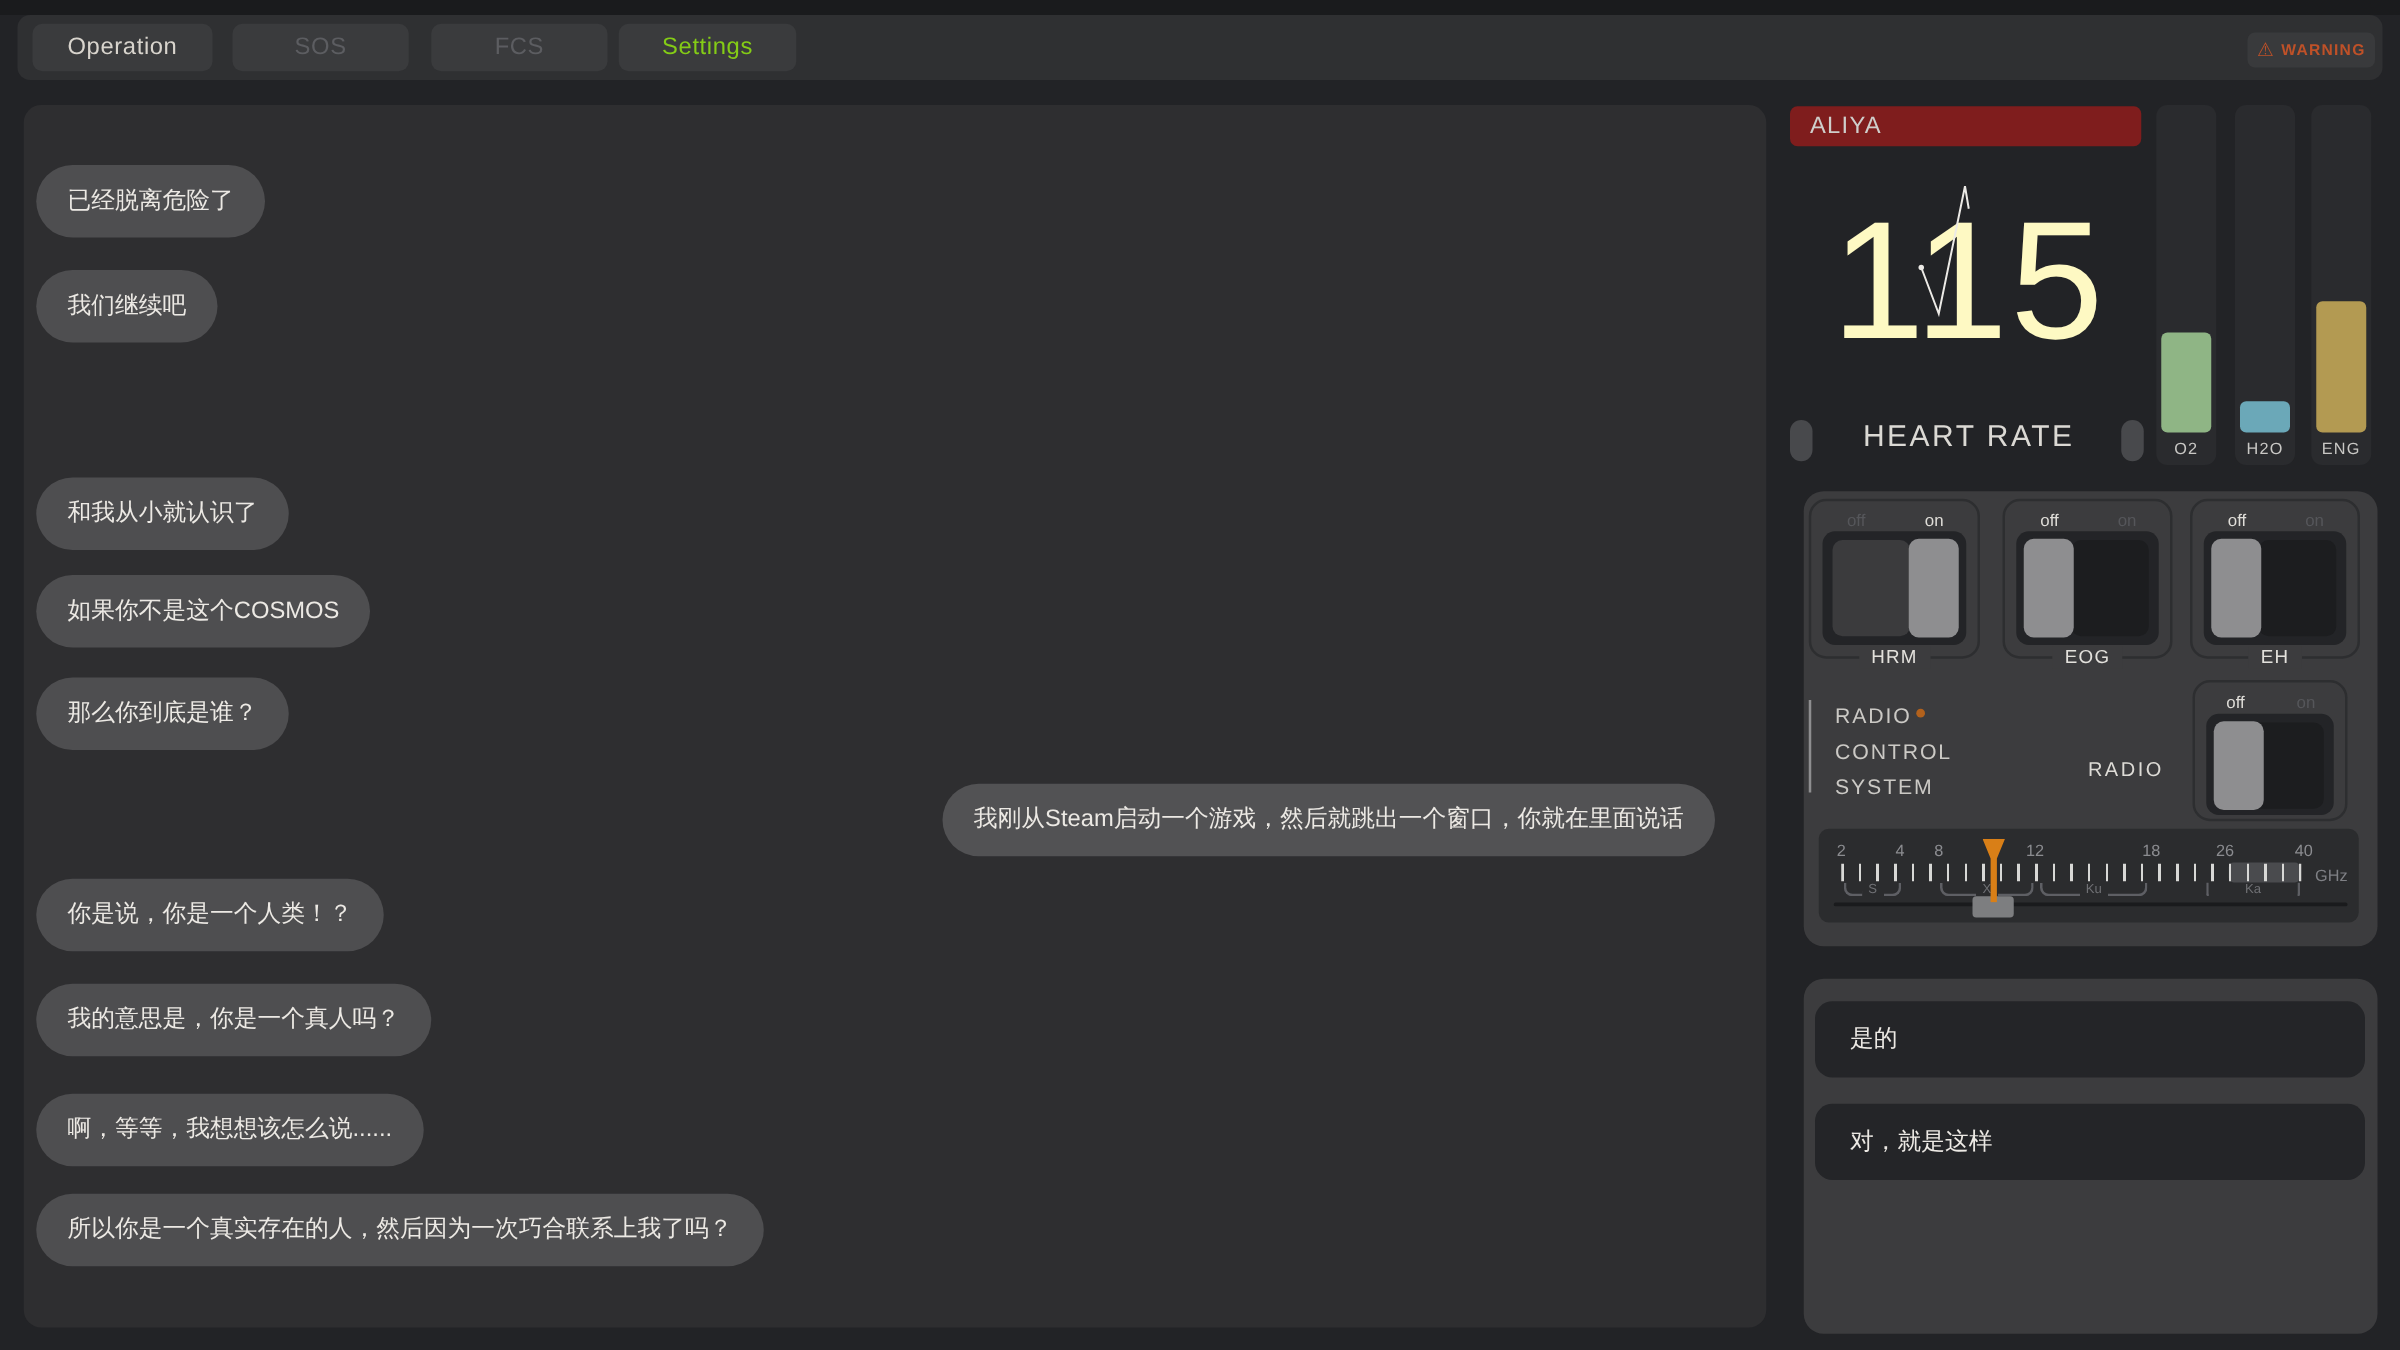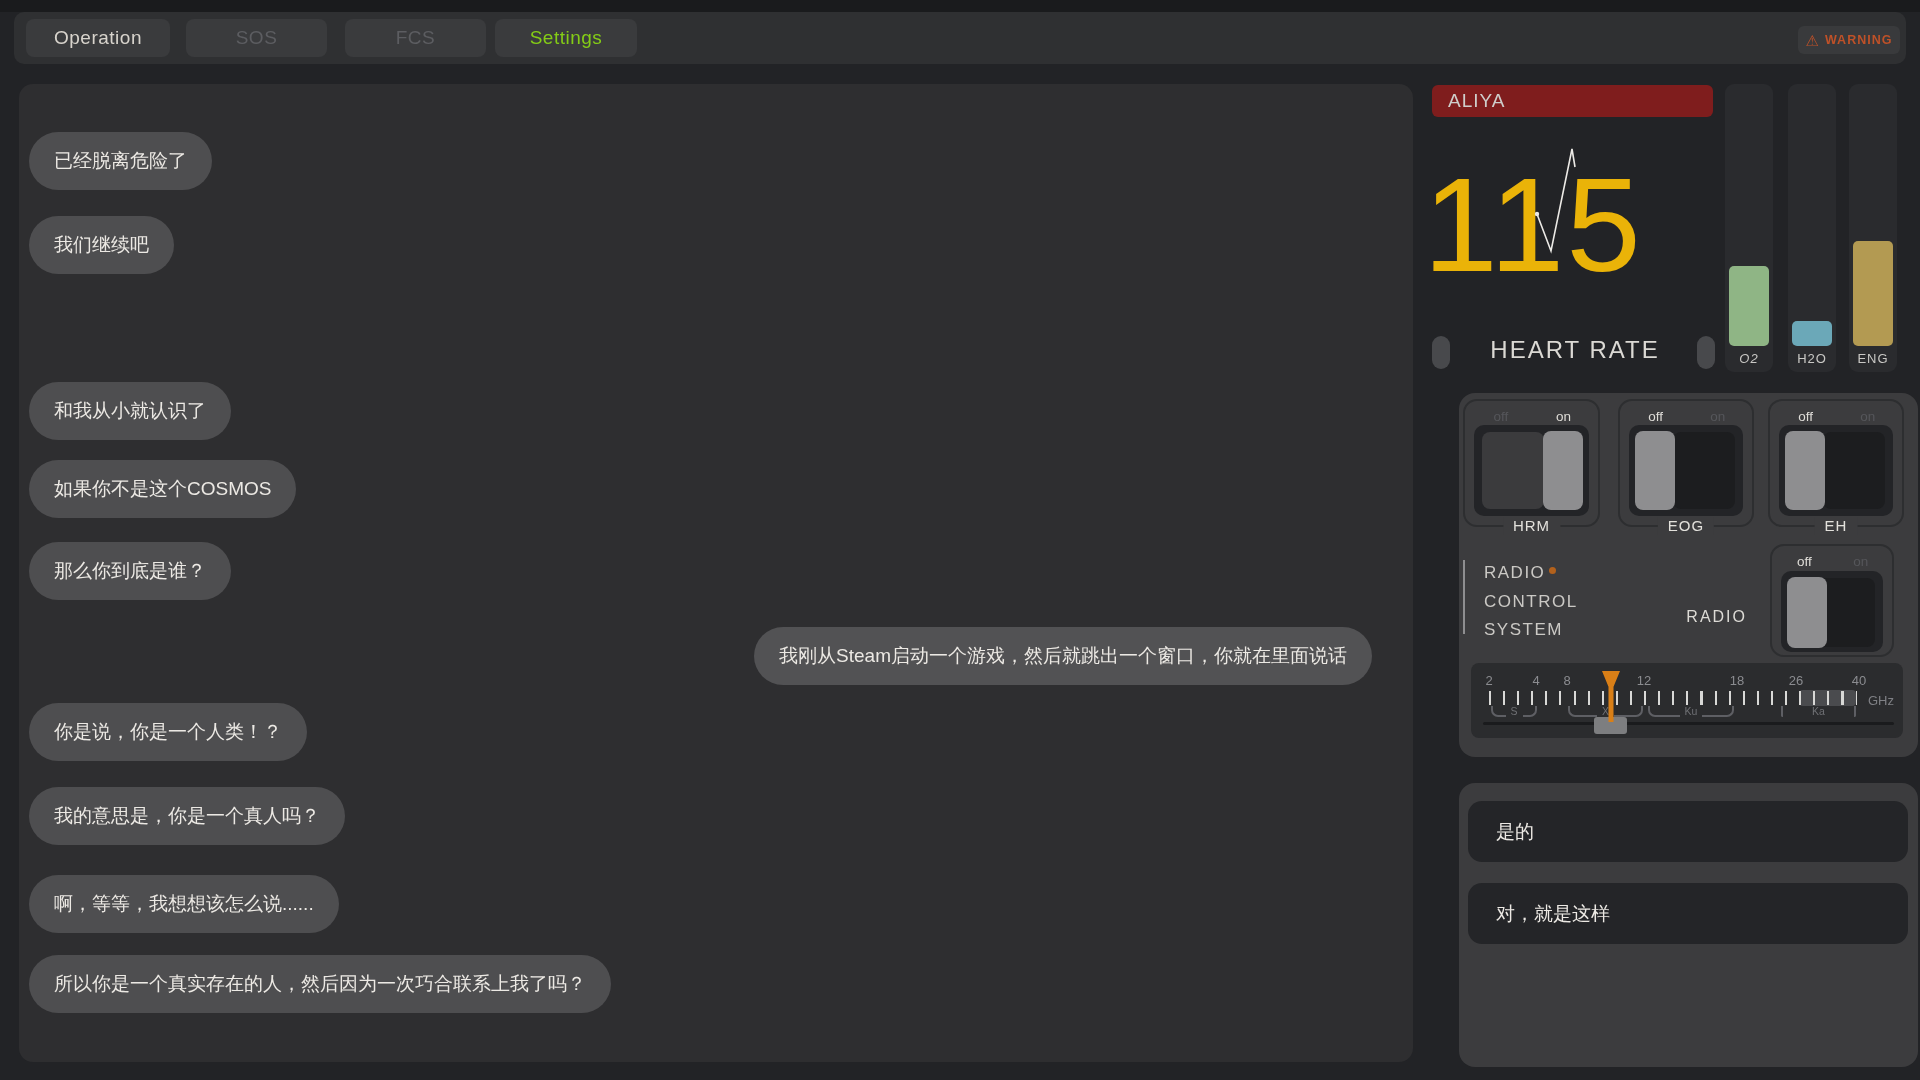--- a/index.html
+++ b/index.html
@@ -21,32 +21,32 @@
   
   .chatpanel{left:19px;top:84px;width:1394px;height:978px;background:#2e2e30;border-radius:14px;}
   .bubble{position:absolute;height:58px;line-height:58px;border-radius:29px;background:#4e4e50;
           padding:0 25px;font-size:19px;color:#ece9e4;white-space:nowrap;}
   .bubble.npc{left:10px;}
   .bubble.user{right:41px;background:#525254;}
 
   
   .aliyabar{left:1432px;top:85px;width:281px;height:32px;background:#7f1d1d;border-radius:6px;
             font-size:19px;line-height:32px;letter-spacing:1px;color:#cfcecb;padding-left:16px;}
-  .hrnum{left:1413px;top:158px;width:240px;text-align:center;font-size:134px;font-weight:100;
-         color:#eab308;letter-spacing:2px;line-height:1;}
+  .hrnum{left:1455px;top:158px;width:240px;text-align:center;font-size:134px;font-weight:100;
+         color:#fef9c3;letter-spacing:2px;line-height:1;}
   .hrlabel{left:1455px;top:336px;width:240px;text-align:center;font-size:24px;letter-spacing:2px;
            color:#dbd9d4;}
   .hrpill{width:18px;height:33px;border-radius:9px;background:#48494c;top:336px;}
   .gauge{top:84px;width:48px;height:288px;background:#2a2b2e;border-radius:9px;}
   .gauge-fill{position:absolute;left:4px;bottom:26px;width:40px;border-radius:5px;}
   .gauge-label{position:absolute;left:0;bottom:6px;width:100%;text-align:center;font-size:13px;
                letter-spacing:1px;color:#c9c8c5;}
 
   
-  .rpanel{left:1443px;width:459px;background:#3c3c3e;border-radius:16px;margin-left:16px;}
+  .rpanel{left:1443px;width:459px;background:#3c3c3e;border-radius:16px;}
 
   
   .sw-group{border:2px solid #2d2e30;border-radius:14px;}
   .sw-toplabels{position:absolute;left:0;top:8px;width:100%;font-size:13.5px;}
   .lbl-off,.lbl-on{position:absolute;transform:translateX(-50%);}
   .lbl-off{left:27%;} .lbl-on{left:74%;}
   .sw-group.off .lbl-off,.sw-group.on .lbl-on{color:#dfddd8;}
   .sw-group.off .lbl-on,.sw-group.on .lbl-off{color:#55565a;}
   .sw-track{position:absolute;left:9px;right:9px;top:24px;height:91px;background:#232427;
             border-radius:10px;cursor:pointer;}
@@ -137,21 +137,21 @@
   <div class="abs aliyabar">ALIYA</div>
   <div class="abs hrnum">115</div>
   <svg class="abs" style="left:1520px;top:140px;z-index:2;" width="70" height="120" viewBox="0 0 70 120">
     <circle cx="17" cy="74" r="2.2" fill="#eceae6"></circle>
     <path d="M17 74 L31 111 L52 9 L55 27" fill="none" stroke="#eceae6" stroke-width="1.6"></path>
   </svg>
   <div class="abs hrlabel">HEART RATE</div>
   <div class="abs hrpill" style="left:1432px;"></div>
   <div class="abs hrpill" style="left:1697px;"></div>
 
-  <div class="abs gauge" style="left:1725px;font-style:italic;">
+  <div class="abs gauge" style="left:1725px;">
     <div class="gauge-fill" style="height: 80px; background: rgb(143, 181, 133);"></div>
     <div class="gauge-label">O2</div>
   </div>
   <div class="abs gauge" style="left:1788px;">
     <div class="gauge-fill" style="height: 25px; background: rgb(107, 168, 184);"></div>
     <div class="gauge-label">H2O</div>
   </div>
   <div class="abs gauge" style="left:1849px;">
     <div class="gauge-fill" style="height: 105px; background: rgb(179, 154, 82);"></div>
     <div class="gauge-label">ENG</div>

